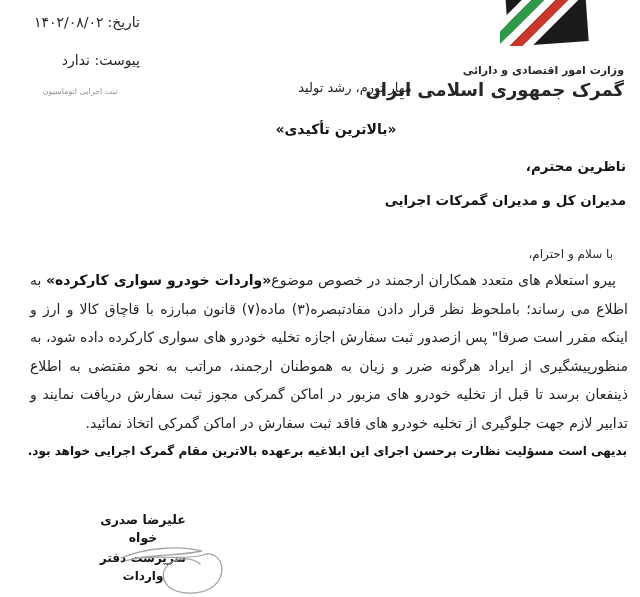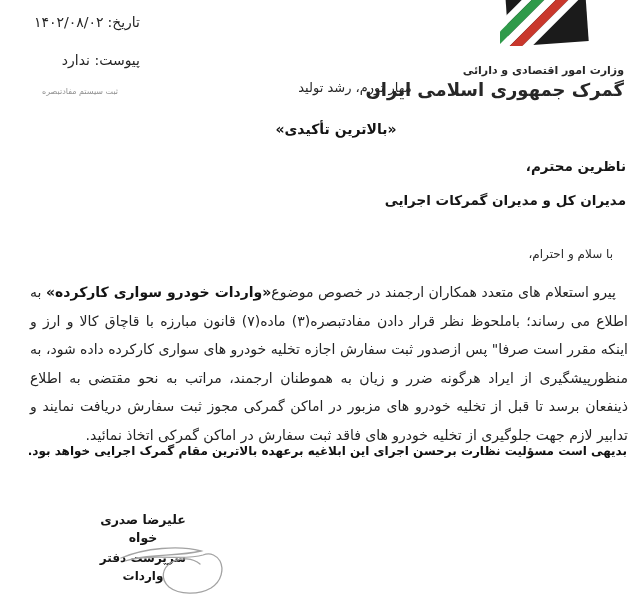--- a/index.html
+++ b/index.html
@@ -42,42 +42,42 @@
 
   .addressee-1 { right: 14px; top: 158px; font-size: 13.5px; font-weight: bold; color: #161616; }
   .addressee-2 { right: 14px; top: 192px; font-size: 13.5px; font-weight: bold; color: #161616; }
   .subject-line { right: 14px; top: 220px; font-size: 13px; font-weight: bold; color: #161616; }
   .salutation { right: 27px; top: 247px; font-size: 12px; color: #2b2b2b; margin-left: 20px; }
 
   .body-par {
     right: 12px; left: 30px; top: 266px;
     font-size: 14px; line-height: 28.5px;
     text-align: justify; text-align-last: right;
-    text-indent: 12px; color: #242424; margin-top: 12px;
+    text-indent: 12px; color: #242424;
   }
   .body-par b { font-weight: bold; color: #141414; }
 
   .emphasis-line { right: 13px; top: 444px; font-size: 12px; font-weight: bold; color: #111; }
 
   .sig-block { left: 85px; top: 511px; width: 116px; text-align: center; }
   .sig-name  { font-size: 12.5px; font-weight: bold; color: #161616; line-height: 18px; }
   .sig-title { font-size: 12px;  font-weight: bold; color: #161616; line-height: 18px; margin-top: 2px; }
   .scribble-svg { left: 113px; top: 543px; pointer-events: none; }
 </style>
 </head>
 <body>
 
 <div class="page">
 
   <div class="abs meta-date">
     <span>تاریخ:</span>
     <span>۱۴۰۲/۰۸/۰۲</span>
   </div>
   <div class="abs meta-attach">پیوست: ندارد</div>
-  <div class="abs automation-note">ثبت سیستم مفادتبصره</div>
+  <div class="abs automation-note">ثبت اجرایی اتوماسیون</div>
 
   <svg class="abs logo-svg" width="92" height="46" viewBox="0 0 92 46">
     <g transform="rotate(-4 46 4)">
       <g transform="translate(6,-36)">
         <rect x="0" y="0" width="80" height="80" fill="#1b1b1b"></rect>
         <g transform="rotate(-41 40 40)">
           <rect x="-28" y="20" width="136" height="7" fill="#ffffff"></rect>
           <rect x="-28" y="27" width="136" height="9" fill="#2f9a4a"></rect>
           <rect x="-28" y="36" width="136" height="8" fill="#ffffff"></rect>
           <rect x="-28" y="44" width="136" height="9" fill="#c9372c"></rect>

